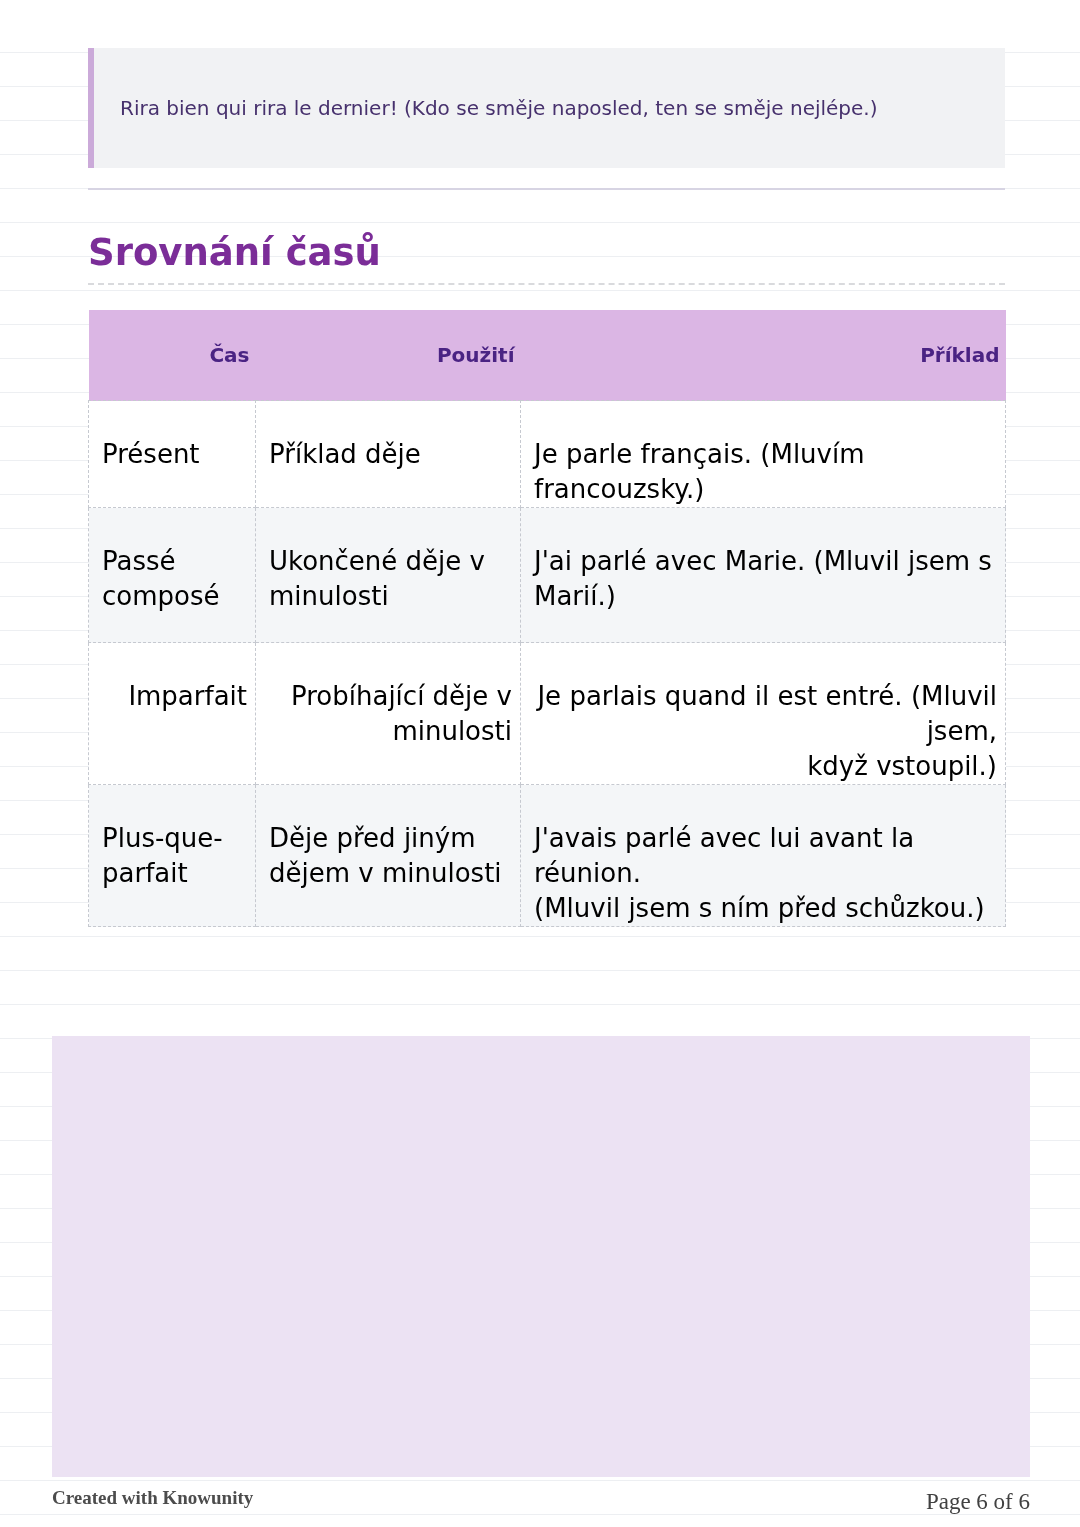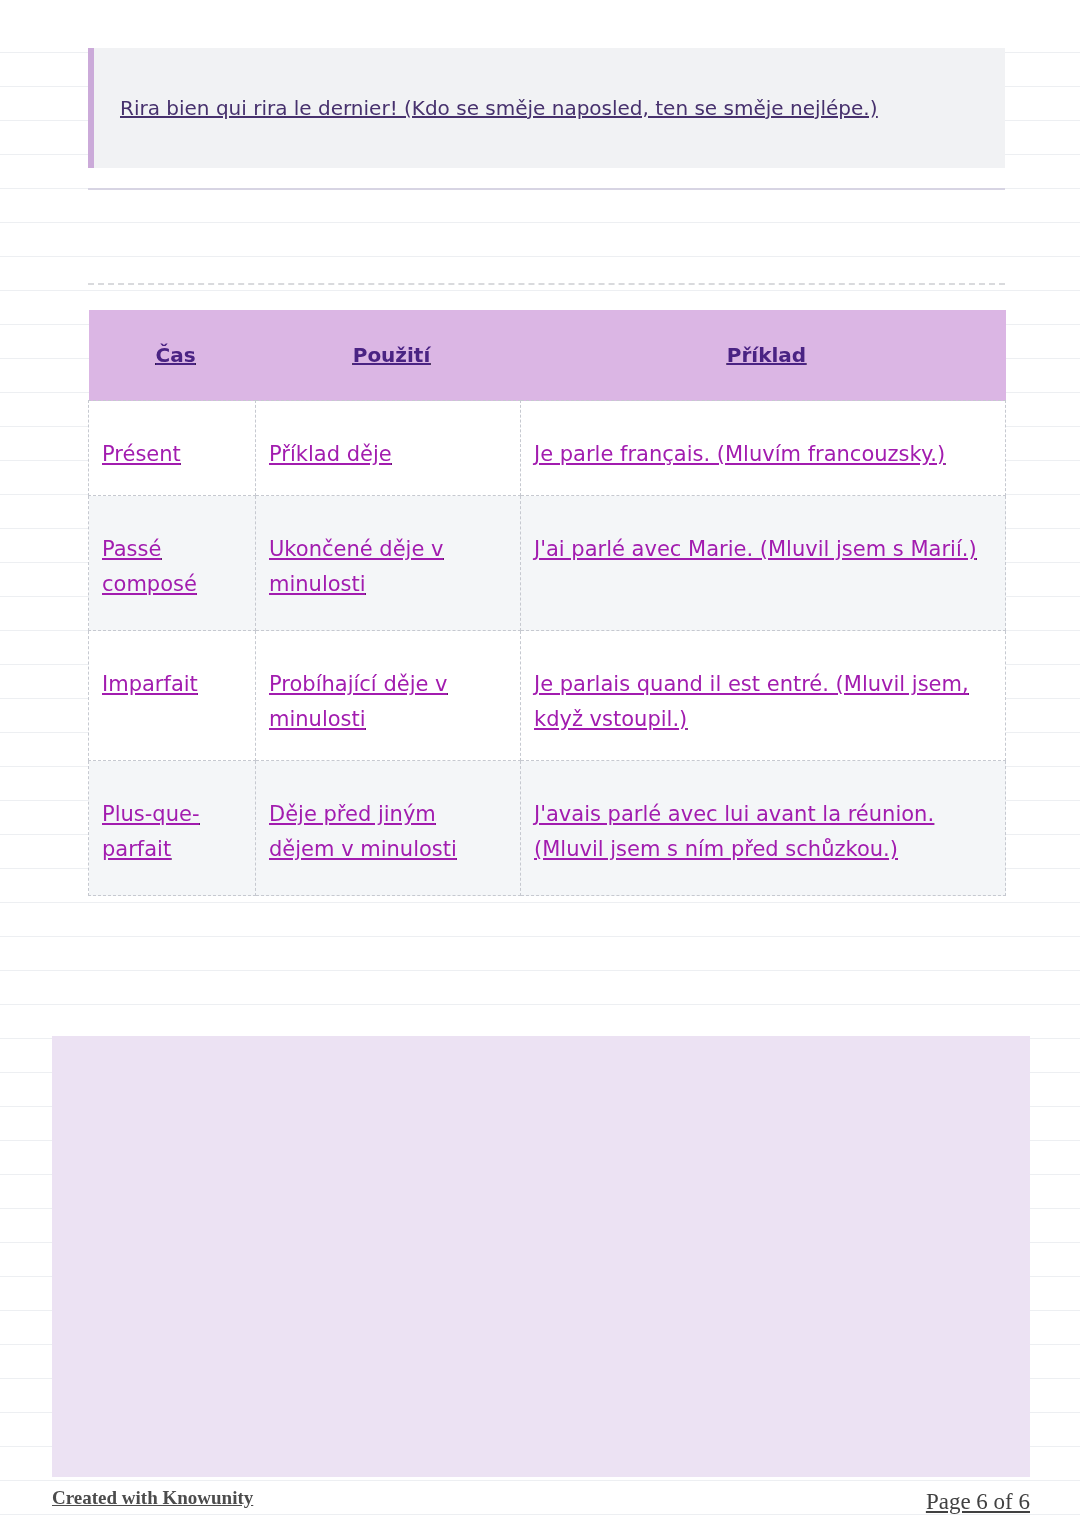--- a/index.html
+++ b/index.html
@@ -1,15 +1,15 @@
 <!DOCTYPE html>
 <html><head>
 <meta charset="utf-8">
 <style>
-  * { margin: 0; padding: 0; text-decoration: underline; }
+  * { margin: 0; padding: 0; }
   html, body { background: #ffffff; }
   .page {
     position: relative;
     width: 1080px;
     height: 1527px;
     margin: 0 auto;
     overflow: hidden;
     background-color: #ffffff;
     background-image: repeating-linear-gradient(
       to bottom,
@@ -65,43 +65,43 @@
     table-layout: fixed;
   }
   .cmp-table col.c1 { width: 167px; }
   .cmp-table col.c2 { width: 265px; }
   .cmp-table col.c3 { width: 485px; }
 
   .cmp-table thead th {
     background: #dbb6e4;
     height: 90px;
     vertical-align: middle;
-    text-align: center;
+    text-align: right;
     padding: 0 6px 0 13px;
     color: #4a2383;
     font-size: 20px;
     font-weight: bold;
     border: none;
   }
 
   .cmp-table tbody td {
     box-sizing: border-box;
     border: 1px dashed #c6c9d0;
     vertical-align: top;
     padding: 36px 8px 0 13px;
-    font-size: 21px;
+    font-size: 26px;
     line-height: 35px;
-    color: #a21caf;
+    color: #000000;
     white-space: pre-line;
     background: #ffffff;
   }
   .cmp-table tbody tr:nth-child(even) td { background: #f4f6f8; }
   .cmp-table tbody tr.r1 td { height: 95px; }
   .cmp-table tbody tr.r2 td { height: 135px; }
-  .cmp-table tbody tr.r3 td { height: 130px; }
+  .cmp-table tbody tr.r3 td { height: 130px; text-align: right; }
   .cmp-table tbody tr.r4 td { height: 135px; }
   .cmp-table tbody tr.r5 td { height: 98px; }
 
   .purple-panel {
     position: absolute;
     left: 52px; top: 1036px;
     width: 978px; height: 441px;
     background: #ece2f3;
   }
 
@@ -126,20 +126,21 @@
 <body>
 
 <div class="page">
 
   <div class="quote-block">
     <span>Rira bien qui rira le dernier! (Kdo se směje naposled, ten se směje nejlépe.)</span>
   </div>
 
   <div class="divider"></div>
 
+  <h1 class="heading">Srovnání časů</h1>
 
   <div class="dashed-rule"></div>
 
   <table class="cmp-table">
     <colgroup>
         <col class="c1">
         <col class="c2">
         <col class="c3">
       </colgroup>
     <thead>

